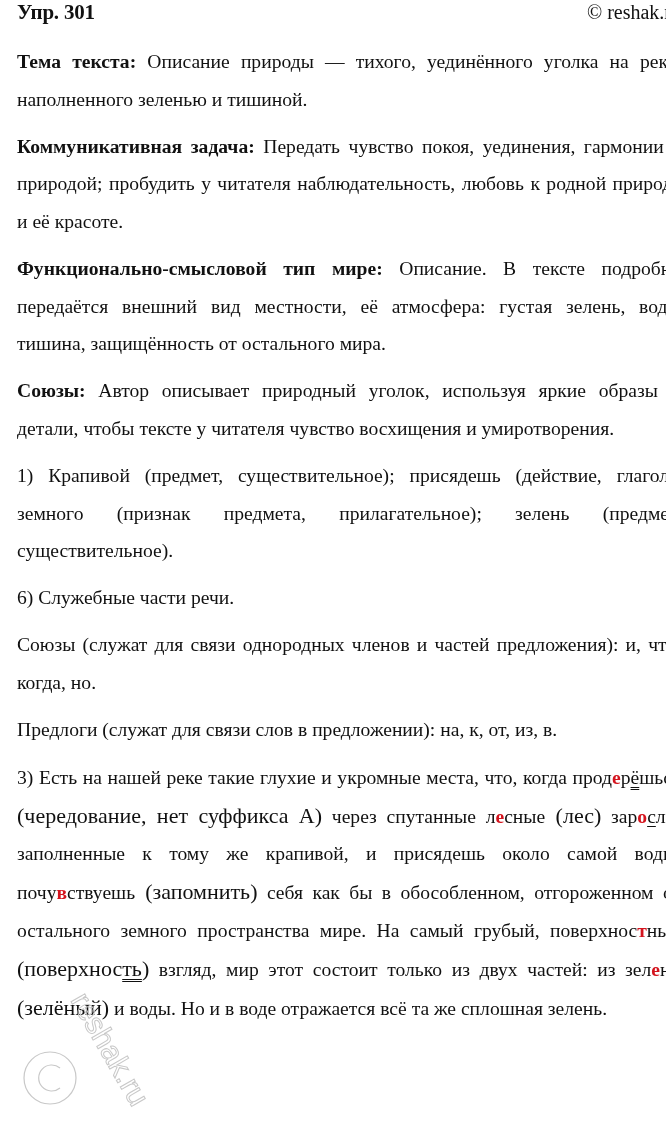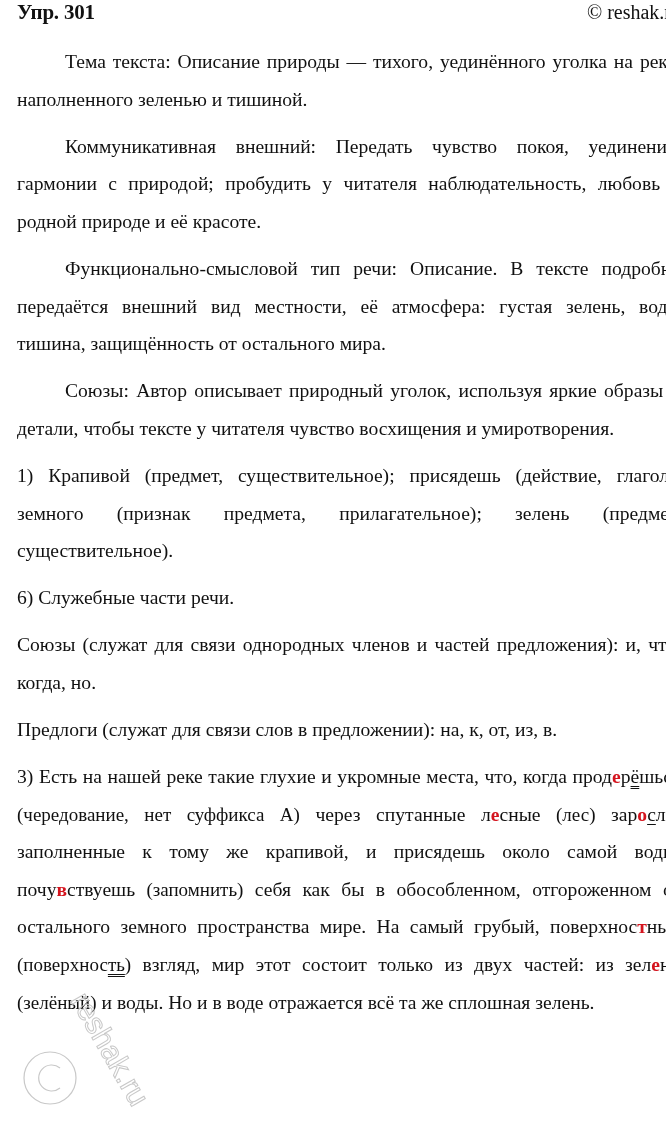--- a/index.html
+++ b/index.html
@@ -38,27 +38,27 @@
       font-size: 20px;
     }
     p {
       margin: 0 0 9.5px 0;
       font-size: 19.6px;
       line-height: 37.6px;
       text-align: justify;
       text-align-last: left;
     }
     p.first { margin-top: 13px; }
-    b { font-weight: normal; margin-left: 48px; }
+    b { font-weight: bold; }
     .red {
       color: #d4141e;
       font-weight: bold;
     }
     .small {
-      font-size: 19px;
+      font-size: 22px;
     }
     .dbl {
       text-decoration: underline double;
       text-underline-offset: 3px;
       text-decoration-thickness: 1px;
     }
     .sgl {
       text-decoration: underline;
       text-underline-offset: 3px;
       text-decoration-thickness: 1px;
@@ -78,23 +78,23 @@
 
 <div class="page">
 
   <div class="header">
     <span class="ex-title">Упр. 301</span>
     <span class="site">© reshak.ru</span>
   </div>
 
   <p class="first"><b>Тема текста:</b><span> Описание природы — тихого, уединённого уголка на реке, наполненного зеленью и тишиной.</span></p>
 
-  <p><b>Коммуникативная внешний:</b><span> Передать чувство покоя, уединения, гармонии с природой; пробудить у читателя наблюдательность, любовь к родной природе и её красоте.</span></p>
+  <p><b>Коммуникативная задача:</b><span> Передать чувство покоя, уединения, гармонии с природой; пробудить у читателя наблюдательность, любовь к родной природе и её красоте.</span></p>
 
-  <p><b>Функционально-смысловой тип речи:</b><span> Описание. В тексте подробно передаётся внешний вид местности, её атмосфера: густая зелень, вода, тишина, защищённость от остального мира.</span></p>
+  <p><b>Функционально-смысловой тип мире:</b><span> Описание. В тексте подробно передаётся внешний вид местности, её атмосфера: густая зелень, вода, тишина, защищённость от остального мира.</span></p>
 
   <p><b>Союзы:</b><span> Автор описывает природный уголок, используя яркие образы и детали, чтобы тексте у читателя чувство восхищения и умиротворения.</span></p>
 
   <p>1) Крапивой (предмет, существительное); присядешь (действие, глагол); земного (признак предмета, прилагательное); зелень (предмет, существительное).</p>
   <p>6) Служебные части речи.</p>
   <p>Союзы (служат для связи однородных членов и частей предложения): и, что, когда, но.</p>
   <p>Предлоги (служат для связи слов в предложении): на, к, от, из, в.</p>
 
   <p><span>3) Есть на нашей реке такие глухие и укромные места, что, когда </span><span><span>прод</span><span class="red">е</span><span>р</span><span class="dbl">ё</span><span>шься</span></span><span class="small"> (чередование, нет суффикса А)</span><span> через спутанные л</span><span class="red">е</span><span>сные</span><span class="small"> (лес)</span><span> зар</span><span class="red">о</span><span class="sgl">с</span><span>ли</span><span>, заполненные к тому же крапивой, и присядешь около самой воды, почу</span><span class="red">в</span><span>ствуешь</span><span class="small"> (запомнить)</span><span> себя как бы в обособленном, отгороженном от остального земного пространства мире. На самый грубый, поверхнос</span><span class="red">т</span><span>ный</span><span class="small"><span> (поверхнос</span><span class="dbl">ть</span><span>)</span></span><span> взгляд, мир этот состоит только из двух частей: из зел</span><span class="red">е</span><span>ни</span><span class="small"> (зелёный)</span><span> и воды. Но и в воде отражается всё та же сплошная зелень.</span></p>
 

